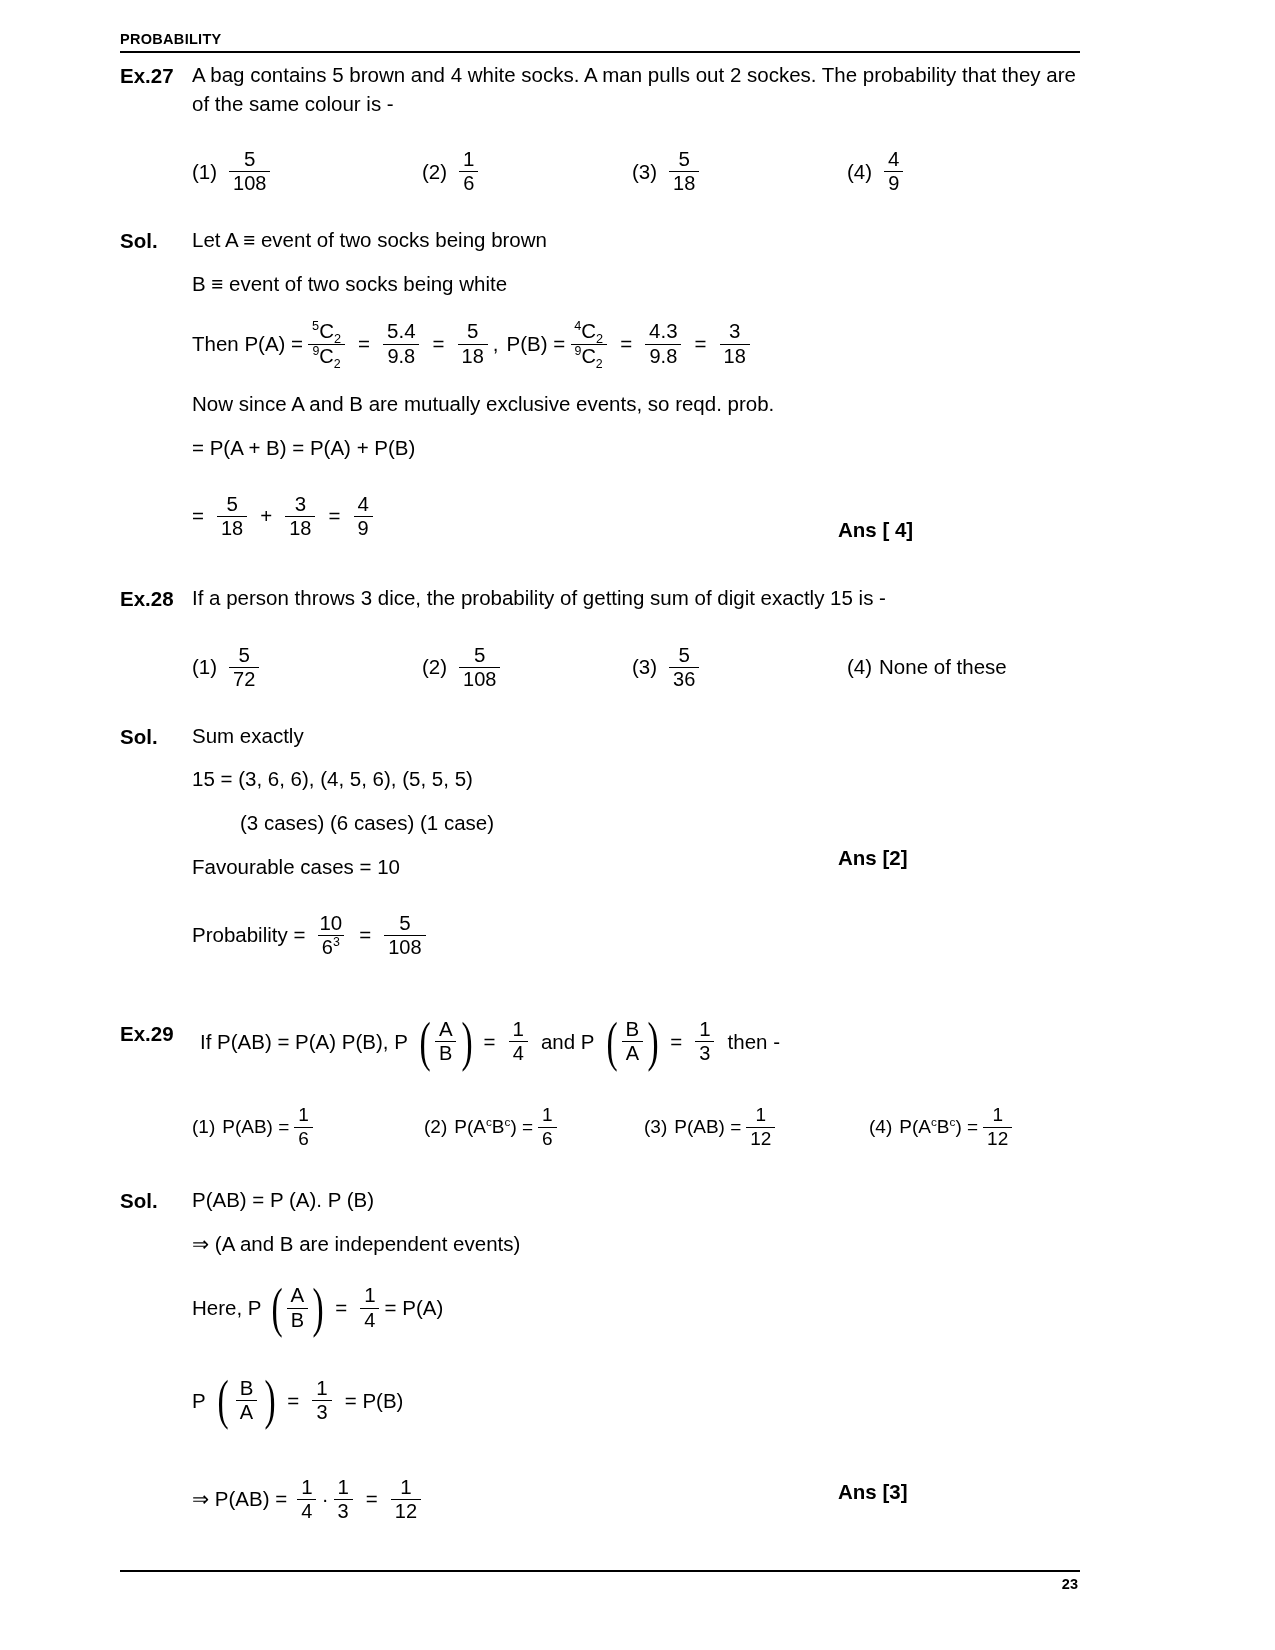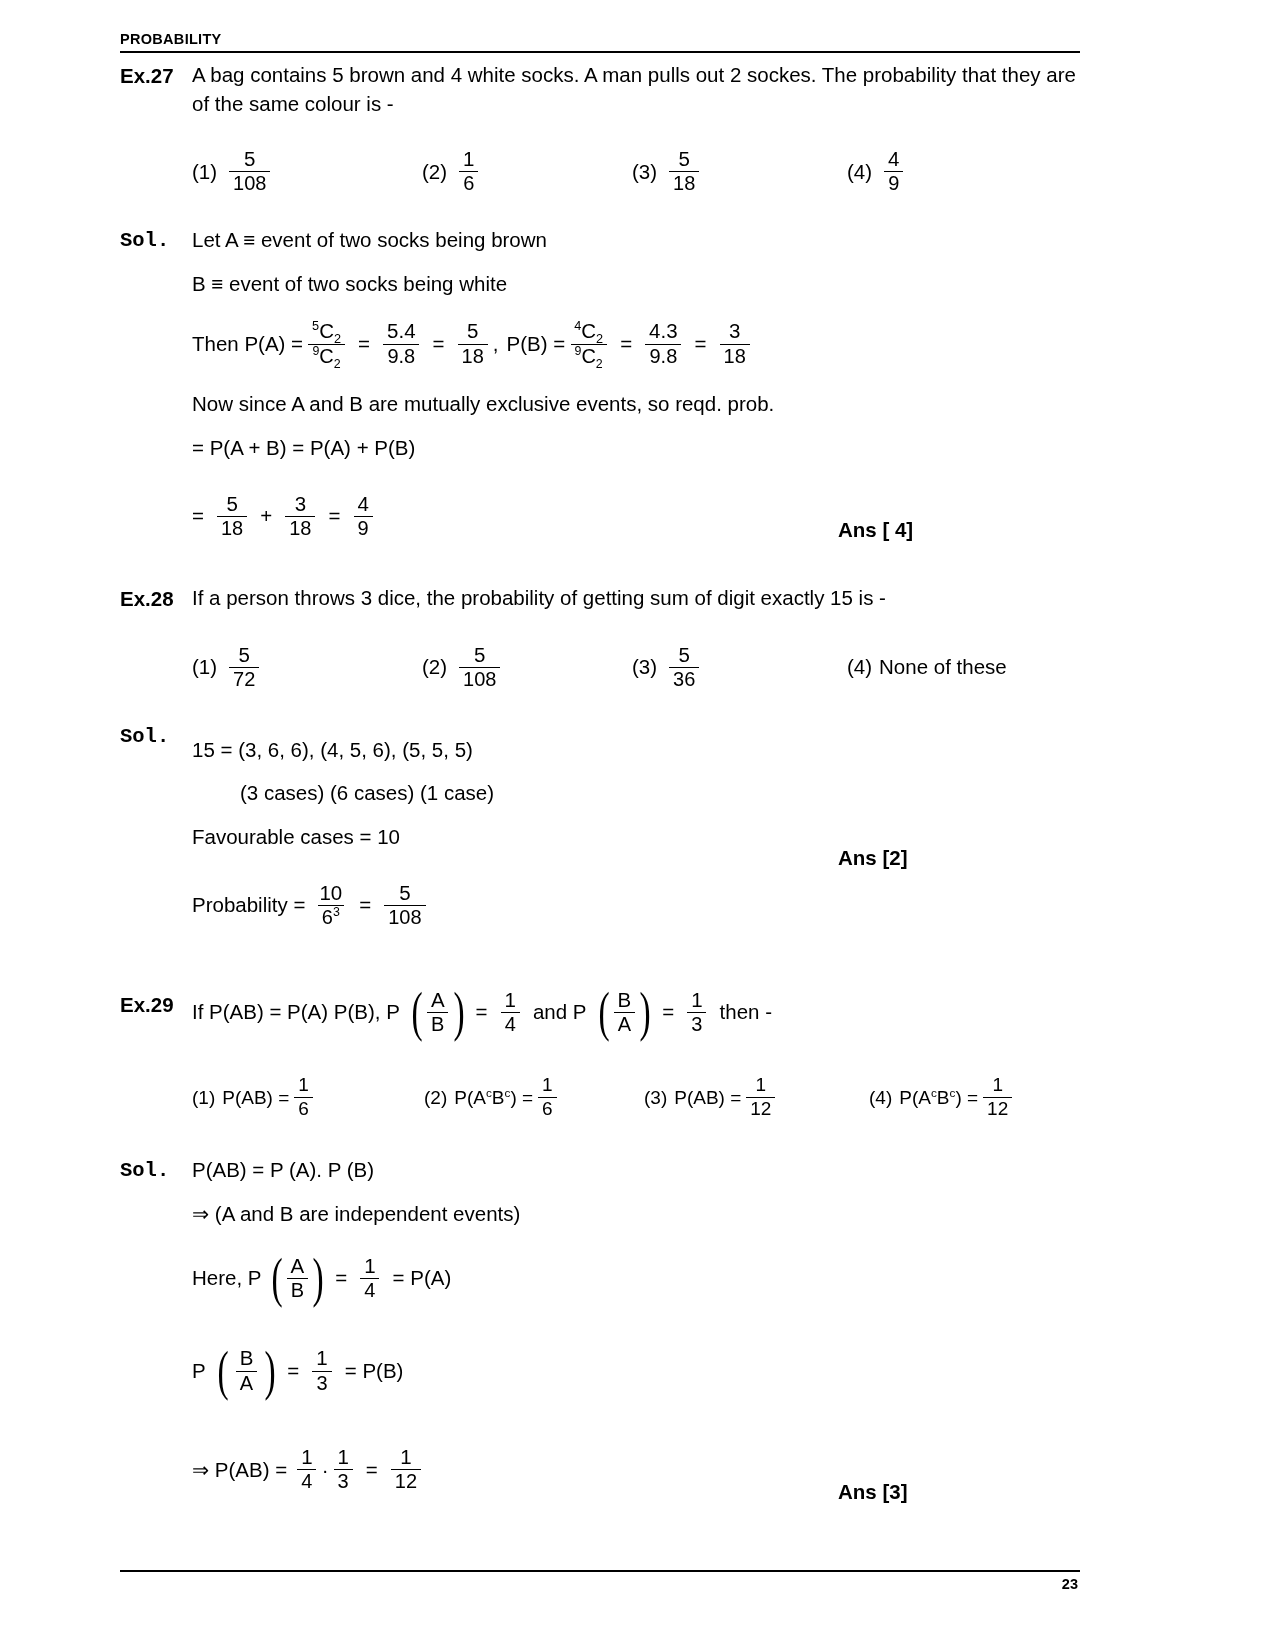--- a/index.html
+++ b/index.html
@@ -79,21 +79,20 @@
   }
   .tag {
     flex: 0 0 auto;
     width: 72px;
     font-weight: bold;
     font-size: 20.5px;
     padding-top: 1px;
   }
   .tag.sol {
     font-weight: bold;
-    font-family: Liberation Mono, monospace;
   }
   .body {
     flex: 1 1 auto;
     min-width: 0;
   }
 
   .q-text {
     font-size: 20.5px;
     line-height: 1.42;
   }
@@ -344,40 +343,41 @@
             <span class="opt-label">(4)</span>
             <span>None of these</span>
           </div>
         </div>
       </div>
     </div>
 
     <div class="block row-gap-lg">
       <div class="tag sol">Sol.</div>
       <div class="body">
+        <div>Sum exactly</div>
         <div class="row-gap-sm">15 = (3, 6, 6), (4, 5, 6), (5, 5, 5)</div>
         <div class="row-gap-sm" style="padding-left:48px;">(3 cases) (6 cases) (1 case)</div>
         <div class="row-gap-sm">Favourable cases = 10</div>
 
         <div class="line row-gap-lg">
           <span>Probability =</span>
           <span class="frac" style="margin-left:10px;">
             <span class="num">10</span>
             <span class="den"><span>6</span><sup class="sup">3</sup></span>
           </span>
           <span class="eqsign">=</span>
           <span class="frac">
             <span class="num">5</span>
             <span class="den">108</span>
           </span>
         </div>
       </div>
     </div>
 
-    <div class="block row-gap-xl" style="margin-top:60px;">
+    <div class="block row-gap-xl" style="margin-top:60px;gap:8px;">
       <div class="tag">Ex.29</div>
       <div class="body">
         <div class="line">
           <span>If P(AB) = P(A) P(B), P</span>
           <span class="bigparen" style="margin-left:8px;">
             <span class="paren-l">(</span>
             <span class="frac">
               <span class="num">A</span>
               <span class="den">B</span>
             </span>
@@ -461,21 +461,21 @@
               <span class="num">A</span>
               <span class="den">B</span>
             </span>
             <span class="paren-r">)</span>
           </span>
           <span class="eqsign">=</span>
           <span class="frac">
             <span class="num">1</span>
             <span class="den">4</span>
           </span>
-          <span style="margin-left:8px;">= P(A)</span>
+          <span style="">= P(A)</span>
         </div>
 
         <div class="line" style="margin-top:46px;">
           <span>P</span>
           <span class="bigparen" style="margin-left:8px;">
             <span class="paren-l">(</span>
             <span class="frac" style="margin:0 8px;">
               <span class="num">B</span>
               <span class="den">A</span>
             </span>

